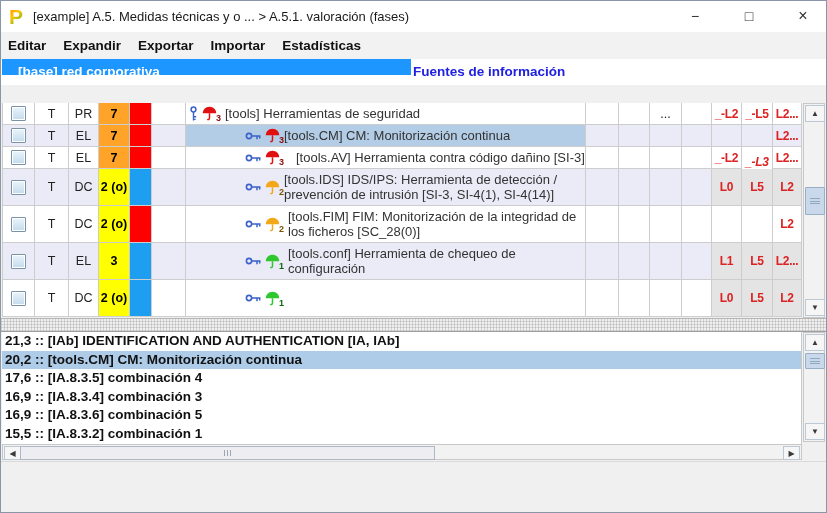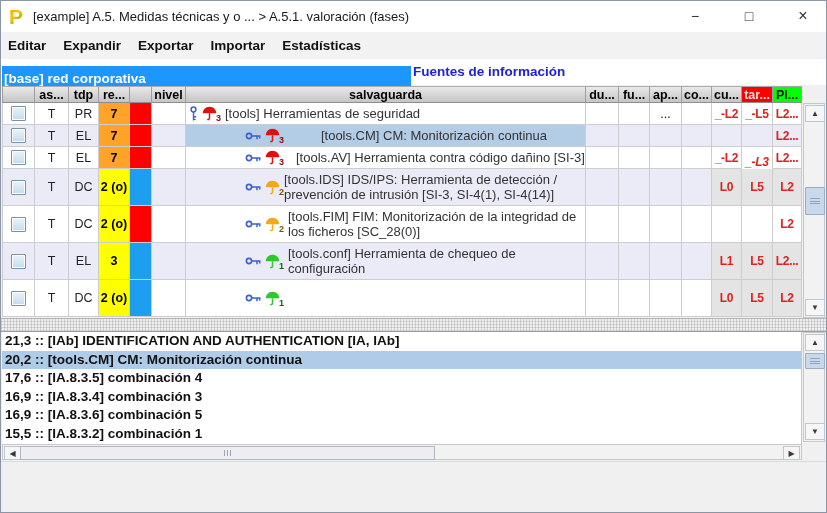--- a/index.html
+++ b/index.html
@@ -12,22 +12,22 @@
   .title-text{position:absolute;left:32px;top:8px;font-size:13px;color:#1A1A1A;white-space:nowrap;}
   .winbtn{position:absolute;top:0;width:44px;height:30px;display:flex;align-items:center;justify-content:center;
     font-size:14px;color:#333;cursor:default;}
   .winbtn.min{left:672px}.winbtn.max{left:726px}.winbtn.close{left:780px;font-size:16px}
   
   .menubar{position:absolute;left:0;top:31px;width:825px;height:27px;background:#F2F2F2;
     display:flex;align-items:center;gap:17px;padding-left:7px;box-sizing:border-box;}
   .menu-item{font-size:13.5px;font-weight:700;color:#111;}
   
   .selbar{position:absolute;left:0;top:58px;width:825px;height:26px;background:#FFFFFF;}
-  .selbar .left{position:absolute;left:1px;top:7px;width:409px;height:26px;background:#1E96FF;color:#FFF;
-    font-size:13.5px;font-weight:700;line-height:26px;padding-left:2px;box-sizing:border-box;white-space:nowrap;overflow:hidden;}
+  .selbar .left{position:absolute;left:1px;top:0;width:409px;height:16px;background:#1E96FF;color:#FFF;
+    font-size:13.5px;font-weight:700;line-height:26px;padding-left:16px;box-sizing:border-box;white-space:nowrap;overflow:hidden;}
   .selbar .right{position:absolute;left:412px;top:0;height:26px;color:#2020E0;font-size:13.5px;font-weight:700;line-height:26px;}
   
   .thead{position:absolute;left:1px;top:85px;height:17px;display:flex;}
   .hcell{box-sizing:border-box;height:17px;background:linear-gradient(#E9E9E9,#C5C5C5);
     border-right:1px solid #9E9E9E;border-top:1px solid #ABABAB;border-bottom:1px solid #8E8E8E;
     font-size:12.5px;font-weight:700;color:#000;display:flex;align-items:center;justify-content:center;overflow:hidden;white-space:nowrap;}
   .hcell.first{border-left:1px solid #9E9E9E;}
   .hcell.h-tar{background:#FF0000;color:#E2E2E2;}
   .hcell.h-pl{background:#00FF00;color:#111;}
   .tbody{position:absolute;left:1px;top:102px;width:800px;}
@@ -103,36 +103,20 @@
       <span class="menu-item">Exportar</span>
       <span class="menu-item">Importar</span>
       <span class="menu-item">Estadísticas</span>
     </div>
 
   <div class="selbar">
     <div class="left">[base] red corporativa</div>
     <div class="right">Fuentes de información</div>
   </div>
 
-  <div class="thead" id="thead">
-      <div class="hcell first" style="width: 33px;"></div>
-      <div class="hcell" style="width: 34px;">as...</div>
-      <div class="hcell" style="width: 30px;">tdp</div>
-      <div class="hcell" style="width: 31px;">re...</div>
-      <div class="hcell" style="width: 22px;"></div>
-      <div class="hcell" style="width: 34px;">nivel</div>
-      <div class="hcell" style="width: 400px;">salvaguarda</div>
-      <div class="hcell" style="width: 33px;">du...</div>
-      <div class="hcell" style="width: 31px;">fu...</div>
-      <div class="hcell" style="width: 32px;">ap...</div>
-      <div class="hcell" style="width: 30px;">co...</div>
-      <div class="hcell" style="width: 30px;">cu...</div>
-      <div class="hcell h-tar" style="width: 31px;">tar...</div>
-      <div class="hcell h-pl" style="width: 29px;">Pl...</div>
-    </div>
   <div class="tbody" id="tbody">
       <div class="trow" style="height: 22px;">
         <div class="cell first" style="width: 33px; height: 22px; background: rgb(255, 255, 255);">
           <div class="checkbox"></div>
         </div>
         <div class="cell" style="width: 34px; height: 22px; background: rgb(255, 255, 255);">T</div>
         <div class="cell" style="width: 30px; height: 22px; background: rgb(255, 255, 255);">PR</div>
         <div class="cell reval" style="width: 31px; height: 22px; background: rgb(255, 164, 40);">7</div>
         <div class="cell" style="width: 22px; height: 22px; background: rgb(255, 0, 0);"></div>
         <div class="cell" style="width: 34px; height: 22px; background: rgb(255, 255, 255);"></div>
@@ -176,21 +160,21 @@
               <path d="M7 5 H15.5 M12 5 V8.2 M14.7 5 V7.6" stroke="#3A62C8" stroke-width="1.5" fill="none"></path>
             </svg>
           </span>
           <span class="umb">
             <svg width="15" height="15" viewBox="0 0 15 15">
               <path d="M7.5 0.8 C3.3 0.8 0.8 4.1 0.8 7.2 L14.2 7.2 C14.2 4.1 11.7 0.8 7.5 0.8 Z" fill="#E01010"></path>
               <path d="M7.5 7.2 L7.5 12 C7.5 13.6 6.2 14 5.3 13.2" stroke="#E01010" stroke-width="1.5" fill="none"></path>
             </svg>
             <i style="color:#8A0808">3</i>
           </span>
-          <div class="salv-text" style="margin-left:0;text-align:center;">[tools.CM] CM: Monitorización continua</div>
+          <div class="salv-text" style="margin-left:0;">[tools.CM] CM: Monitorización continua</div>
         </div>
         <div class="cell" style="width: 33px; height: 22px; background: rgb(235, 235, 247);"></div>
         <div class="cell" style="width: 31px; height: 22px; background: rgb(235, 235, 247);"></div>
         <div class="cell" style="width: 32px; height: 22px; background: rgb(235, 235, 247);"></div>
         <div class="cell" style="width: 30px; height: 22px; background: rgb(235, 235, 247);"></div>
         <div class="cell lval" style="width: 30px; height: 22px; background: rgb(235, 235, 247);"></div>
         <div class="cell lval" style="width: 31px; height: 22px; background: rgb(235, 235, 247);"></div>
         <div class="cell lval" style="width: 29px; height: 22px; background: rgb(235, 235, 247);">L2...</div>
       </div>
       <div class="trow" style="height: 22px;">

